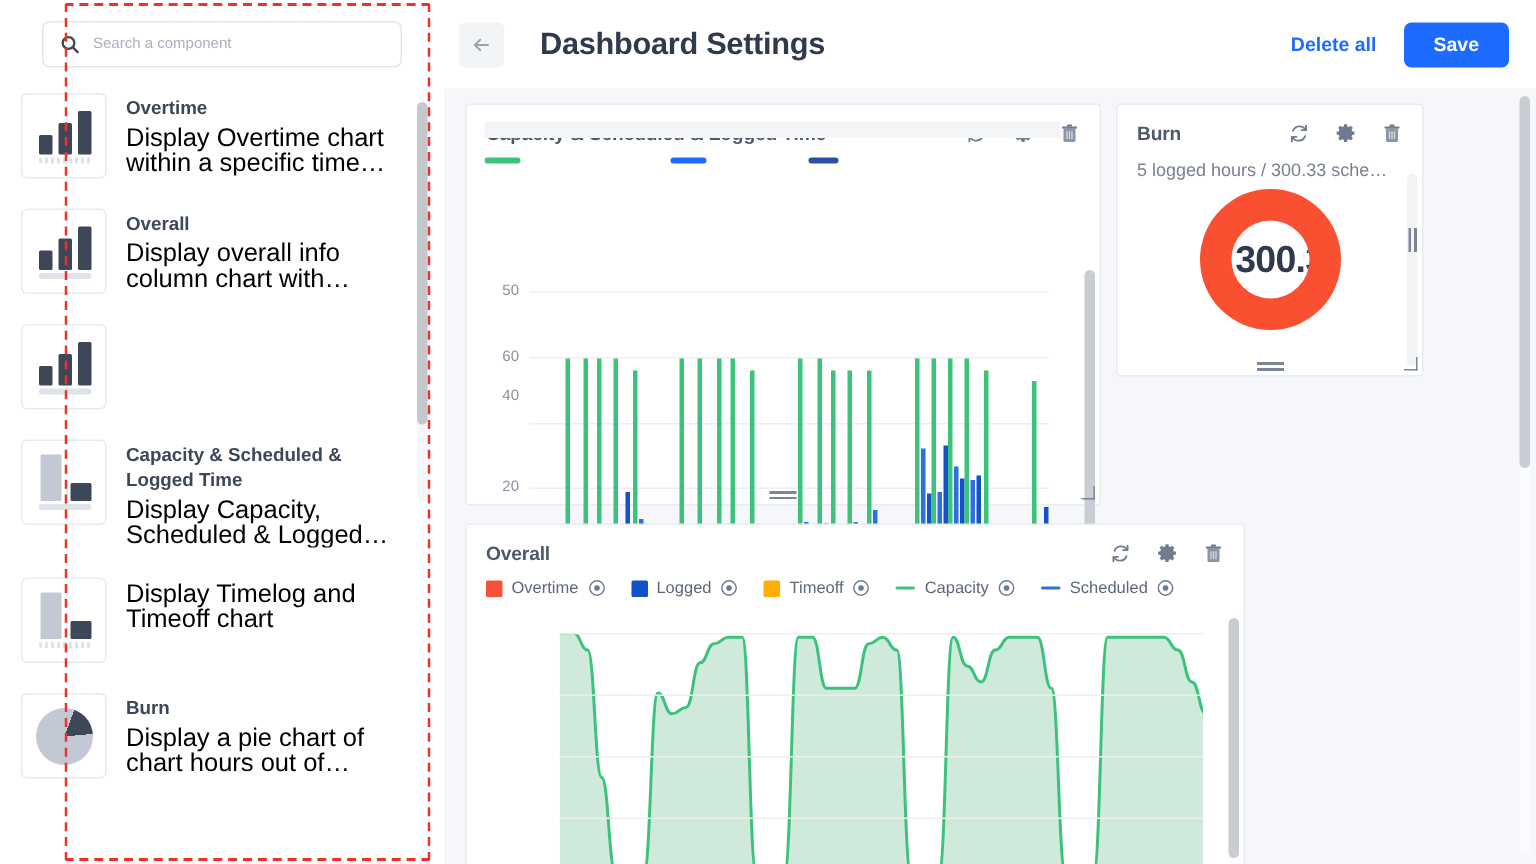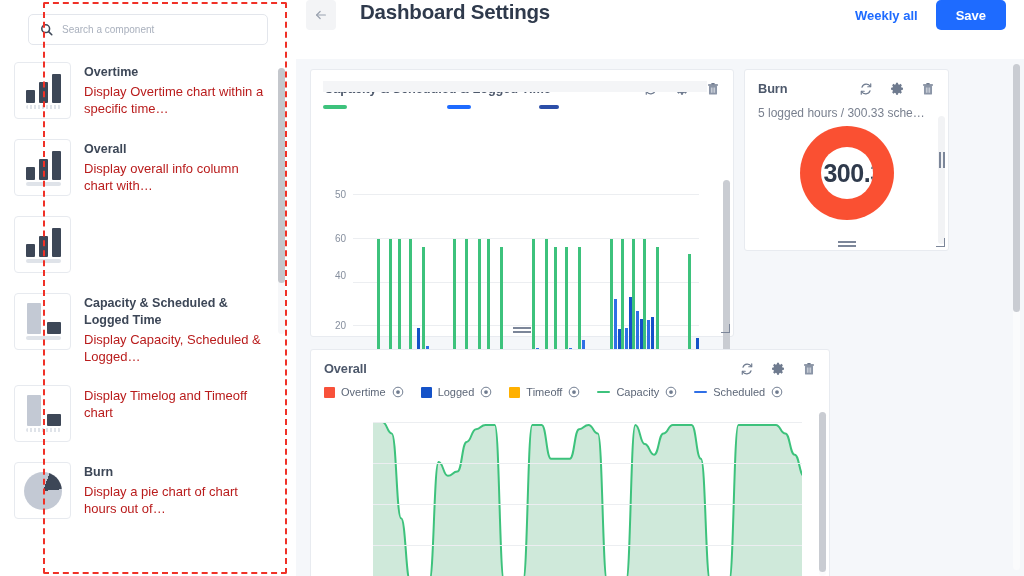--- a/index.html
+++ b/index.html
@@ -44,21 +44,21 @@
     width: 57px; height: 57px; flex: none;
     border: 1px solid #e7eaef; border-radius: 4px;
     background: #fff; position: relative;
   }
   .comp-text { padding-top: 2px; min-width: 0; flex: 1; }
   .comp-title {
     font-size: 12.5px; font-weight: bold; color: #3d4757;
     line-height: 17px; margin-bottom: 2px;
   }
   .comp-desc {
-    font-size: 13px; color: #b91c1c; line-height: 17px;
+    font-size: 17px; color: #000000; line-height: 17px;
     max-height: 34px; overflow: hidden;
   }
 
   
   .bars { position: absolute; left: 11px; bottom: 15px; display: flex; align-items: flex-end; gap: 4px; }
   .bars i { display: block; width: 9px; background: #3d4757; border-radius: 1px; }
   .thumb-base { position: absolute; left: 11px; bottom: 9px; width: 35px; height: 4px;
                 background: #dfe3e9; border-radius: 2px; }
   .thumb-base.striped {
     background: repeating-linear-gradient(90deg,#dfe3e9 0 2px, #fff 2px 4px);
@@ -81,21 +81,21 @@
   }
 
   .dashed-frame {
     position: absolute; left: 43px; top: 2px; width: 244px; height: 572px;
     border: 2.5px dashed #f03127; border-radius: 2px; pointer-events: none;
   }
 
   
   .main { flex: 1; height: 576px; position: relative; background: #f5f7fa; }
   .topbar {
-    height: 59px; background: #ffffff; display: flex; align-items: flex-start;
+    height: 59px; background: #ffffff; display: flex; align-items: center;
     padding: 0 18px 0 10px; position: relative; z-index: 3;
   }
   .back-btn {
     width: 30px; height: 30px; border-radius: 4px; background: #f3f4f6;
     display: flex; align-items: center; justify-content: center;
     color: #9aa2af; font-size: 15px; flex: none; cursor: pointer;
   }
   .page-title {
     font-size: 20.5px; font-weight: bold; color: #2f3a4c;
     margin-left: 24px; letter-spacing: -0.2px;
@@ -313,21 +313,21 @@
 
     <header class="topbar">
       <div class="back-btn">
         <svg width="14" height="14" viewBox="0 0 16 16">
           <line x1="13" y1="8" x2="3" y2="8" stroke="#9aa2af" stroke-width="1.4" stroke-linecap="round"></line>
           <polyline points="7,4 3,8 7,12" fill="none" stroke="#9aa2af" stroke-width="1.4" stroke-linecap="round" stroke-linejoin="round"></polyline>
         </svg>
       </div>
       <h1 class="page-title">Dashboard Settings</h1>
       <div class="topbar-right">
-        <button class="link-btn">Weekly all</button>
+        <button class="link-btn">Delete all</button>
         <button class="save-btn">Save</button>
       </div>
     </header>
 
     <div class="canvas">
 
       <div class="row">
 
         <div class="card" style="width:424px;height:268px;">
           <div class="card-head">
@@ -366,21 +366,21 @@
             <i style="left:124px;width:24px;background:#1e6bff"></i>
             <i style="left:216px;width:20px;background:#2b4ea8"></i>
           </div>
 
           <div class="plot" style="position:absolute;left:42px;top:124px;right:34px;height:175px;">
             <div class="gridline" style="top:0"></div>
             <div class="ytick" style="top:0">50</div>
             <div class="gridline" style="top:43.75px"></div>
             <div class="ytick" style="top:43.75px">60</div>
             <div class="gridline" style="top:87.5px"></div>
-            <div class="ytick" style="top:81px">40</div>
+            <div class="ytick" style="top:70px">40</div>
             <div class="gridline" style="top:131.25px"></div>
             <div class="ytick" style="top:131.25px">20</div>
             <div class="axis-line"></div>
             <div class="ytick" style="top:175px">0</div>
             <div class="bars-area">
                 <div class="bar-col">
                   <i style="height: 15.5556px; background: rgb(47, 111, 230);"></i>
                 </div>
                 <div class="bar-col">
                   <i style="height: 15.5556px; background: rgb(47, 111, 230);"></i>

